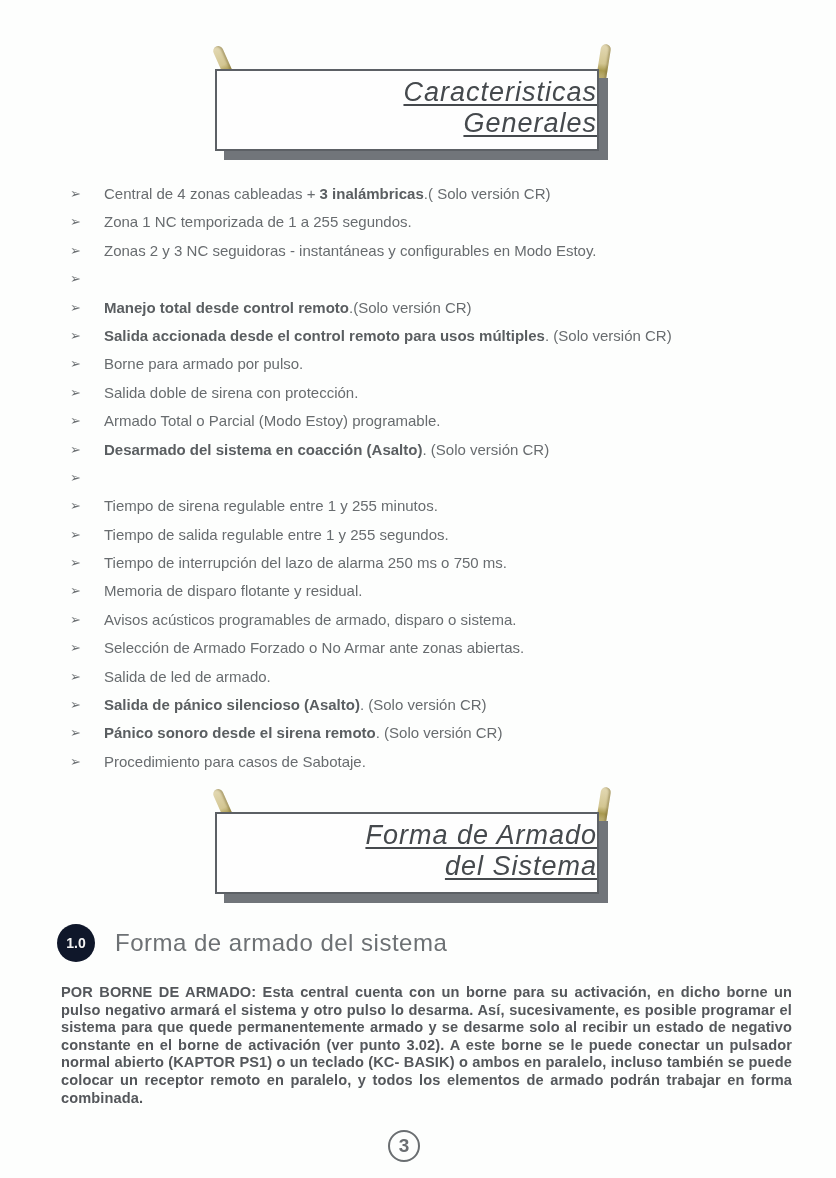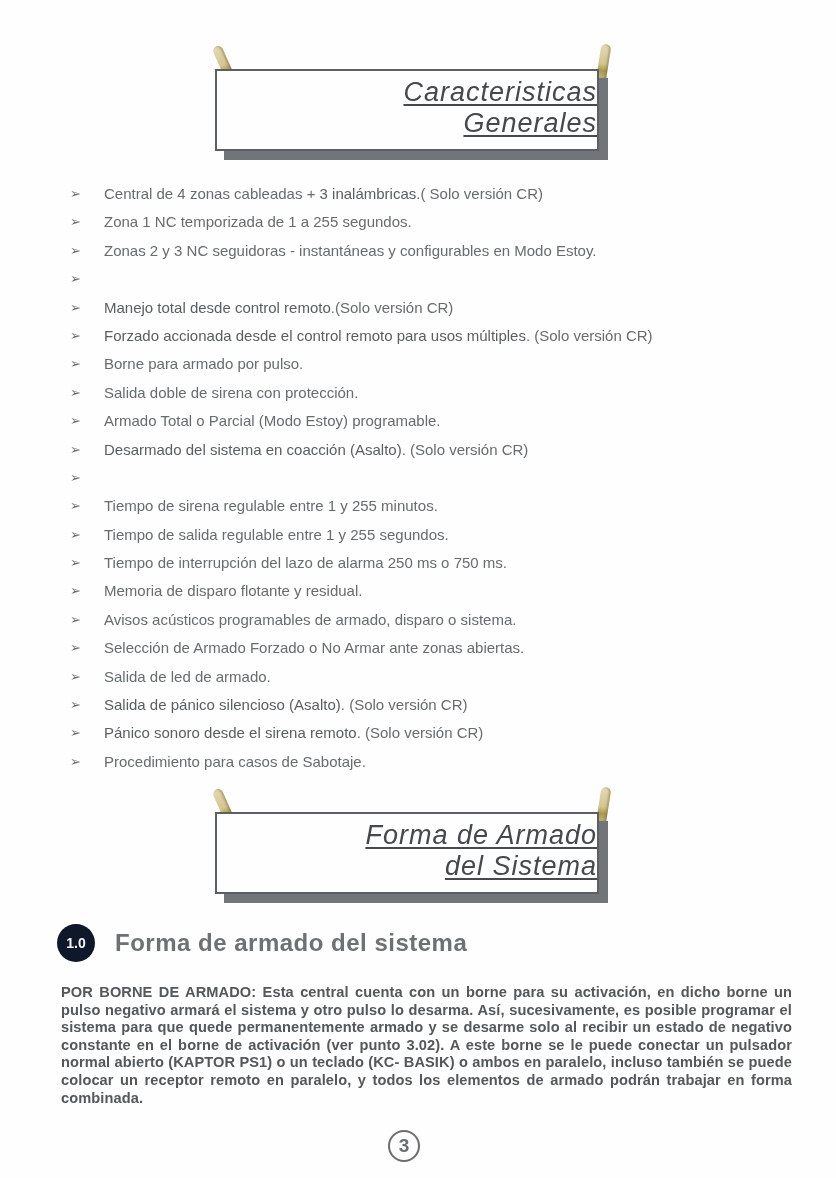--- a/index.html
+++ b/index.html
@@ -34,29 +34,29 @@
     list-style:none;margin:0;padding:0;
   }
   .features li{
     display:flex;align-items:flex-start;margin:0 0 9.4px 0;
     font-size:15px;line-height:19px;color:#686c6f;white-space:nowrap;
   }
   .features .arrow{
     width:34px;flex:0 0 34px;font-size:13px;color:#6a6e71;
     font-family:"DejaVu Sans",sans-serif;line-height:19px;
   }
-  .features .b{font-weight:normal;color:#5a5e61;}
+  .features .b{font-weight:bold;color:#5a5e61;}
   
   .section-heading{position:absolute;left:57px;top:924px;display:flex;align-items:center;}
   .badge{
     width:38px;height:38px;border-radius:50%;background:#0f172a;
     color:#f5f5f5;font-size:14px;font-weight:bold;
     display:flex;align-items:center;justify-content:center;flex:0 0 38px;
   }
-  .heading-text{margin-left:20px;font-size:24px;color:#6d7174;letter-spacing:.5px;font-weight:bold;}
+  .heading-text{margin-left:20px;font-size:24px;color:#6d7174;letter-spacing:.5px;}
   
   .body-paragraph{
     position:absolute;left:57px;top:980px;width:731px;margin:4px;
     font-size:14.6px;line-height:17.6px;font-weight:bold;color:#54575b;
     text-align:justify;letter-spacing:.1px;
   }
   
   .page-number{
     position:absolute;left:388px;top:1130px;width:28px;height:28px;
     border:2px solid #6a6e71;border-radius:50%;
@@ -93,21 +93,21 @@
       </li>
       <li>
         <span class="arrow">➢</span>
       </li>
       <li>
         <span class="arrow">➢</span>
         <span><span class="b">Manejo total desde control remoto</span><span>.(Solo versión CR)</span></span>
       </li>
       <li>
         <span class="arrow">➢</span>
-        <span><span class="b">Forzado accionada desde el control remoto para usos múltiples</span><span>. (Solo versión CR)</span></span>
+        <span><span class="b">Salida accionada desde el control remoto para usos múltiples</span><span>. (Solo versión CR)</span></span>
       </li>
       <li>
         <span class="arrow">➢</span>
         <span><span>Borne para armado por pulso.</span></span>
       </li>
       <li>
         <span class="arrow">➢</span>
         <span><span>Salida doble de sirena con protección.</span></span>
       </li>
       <li>

